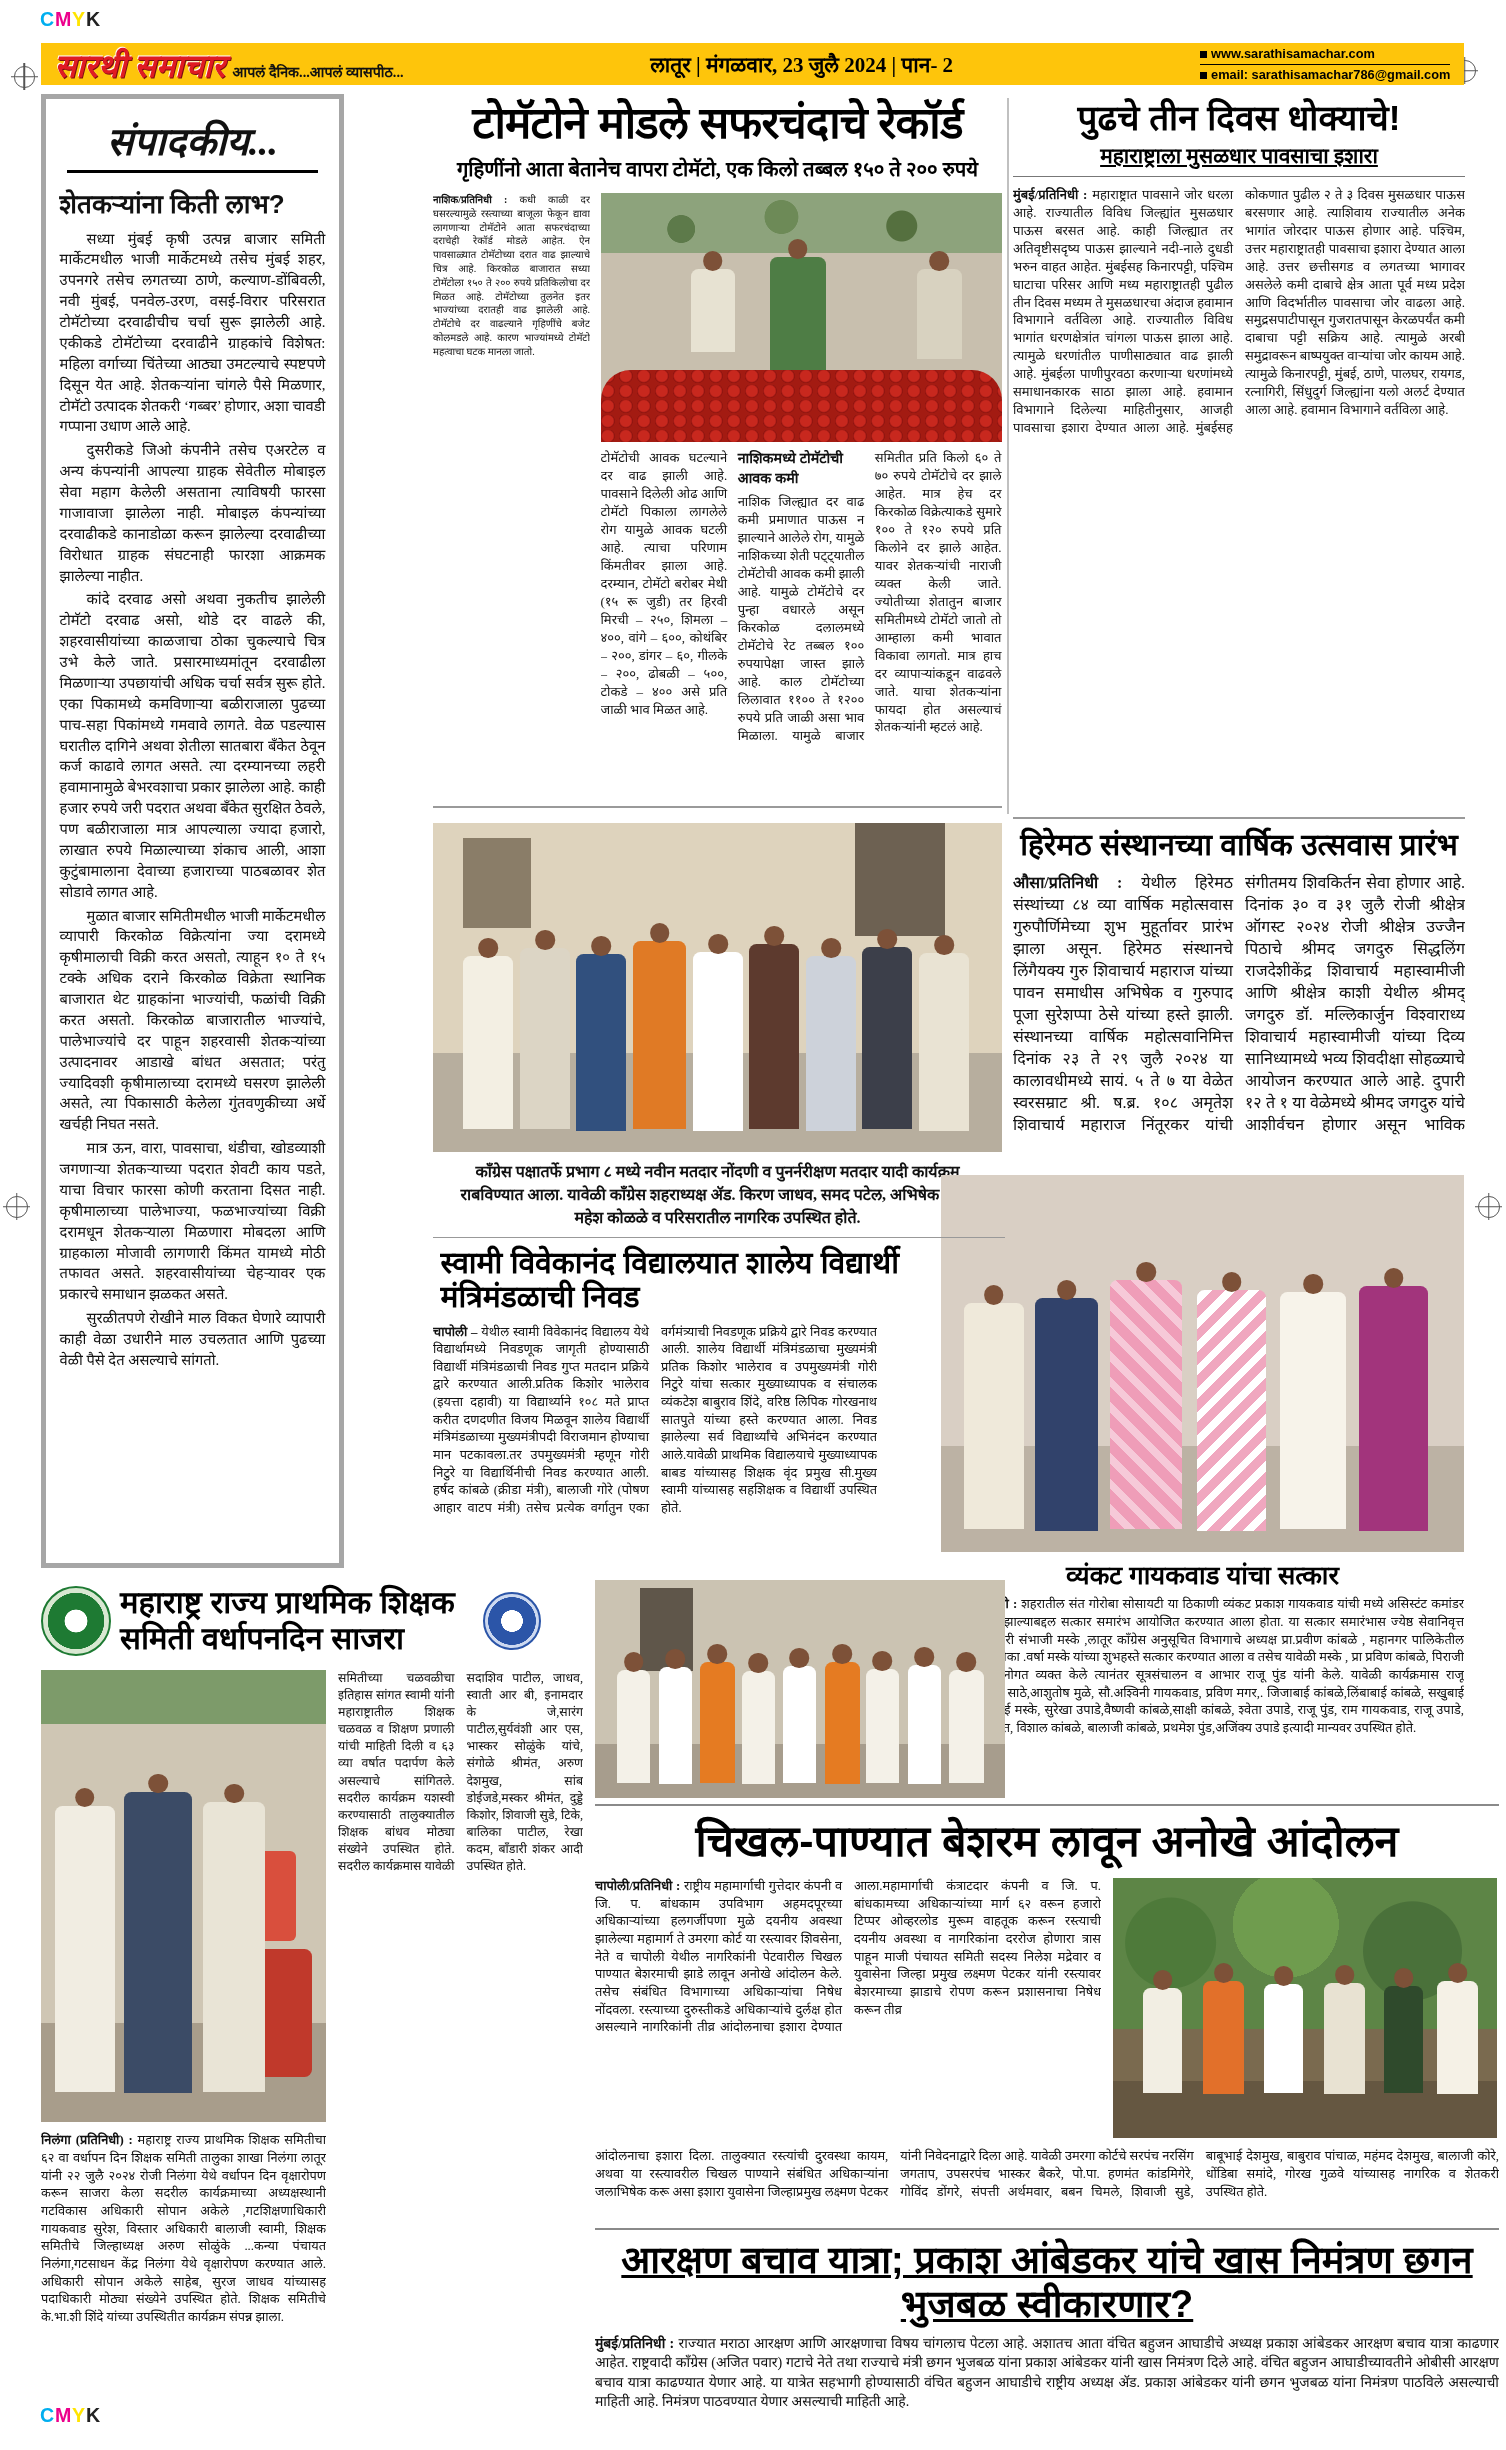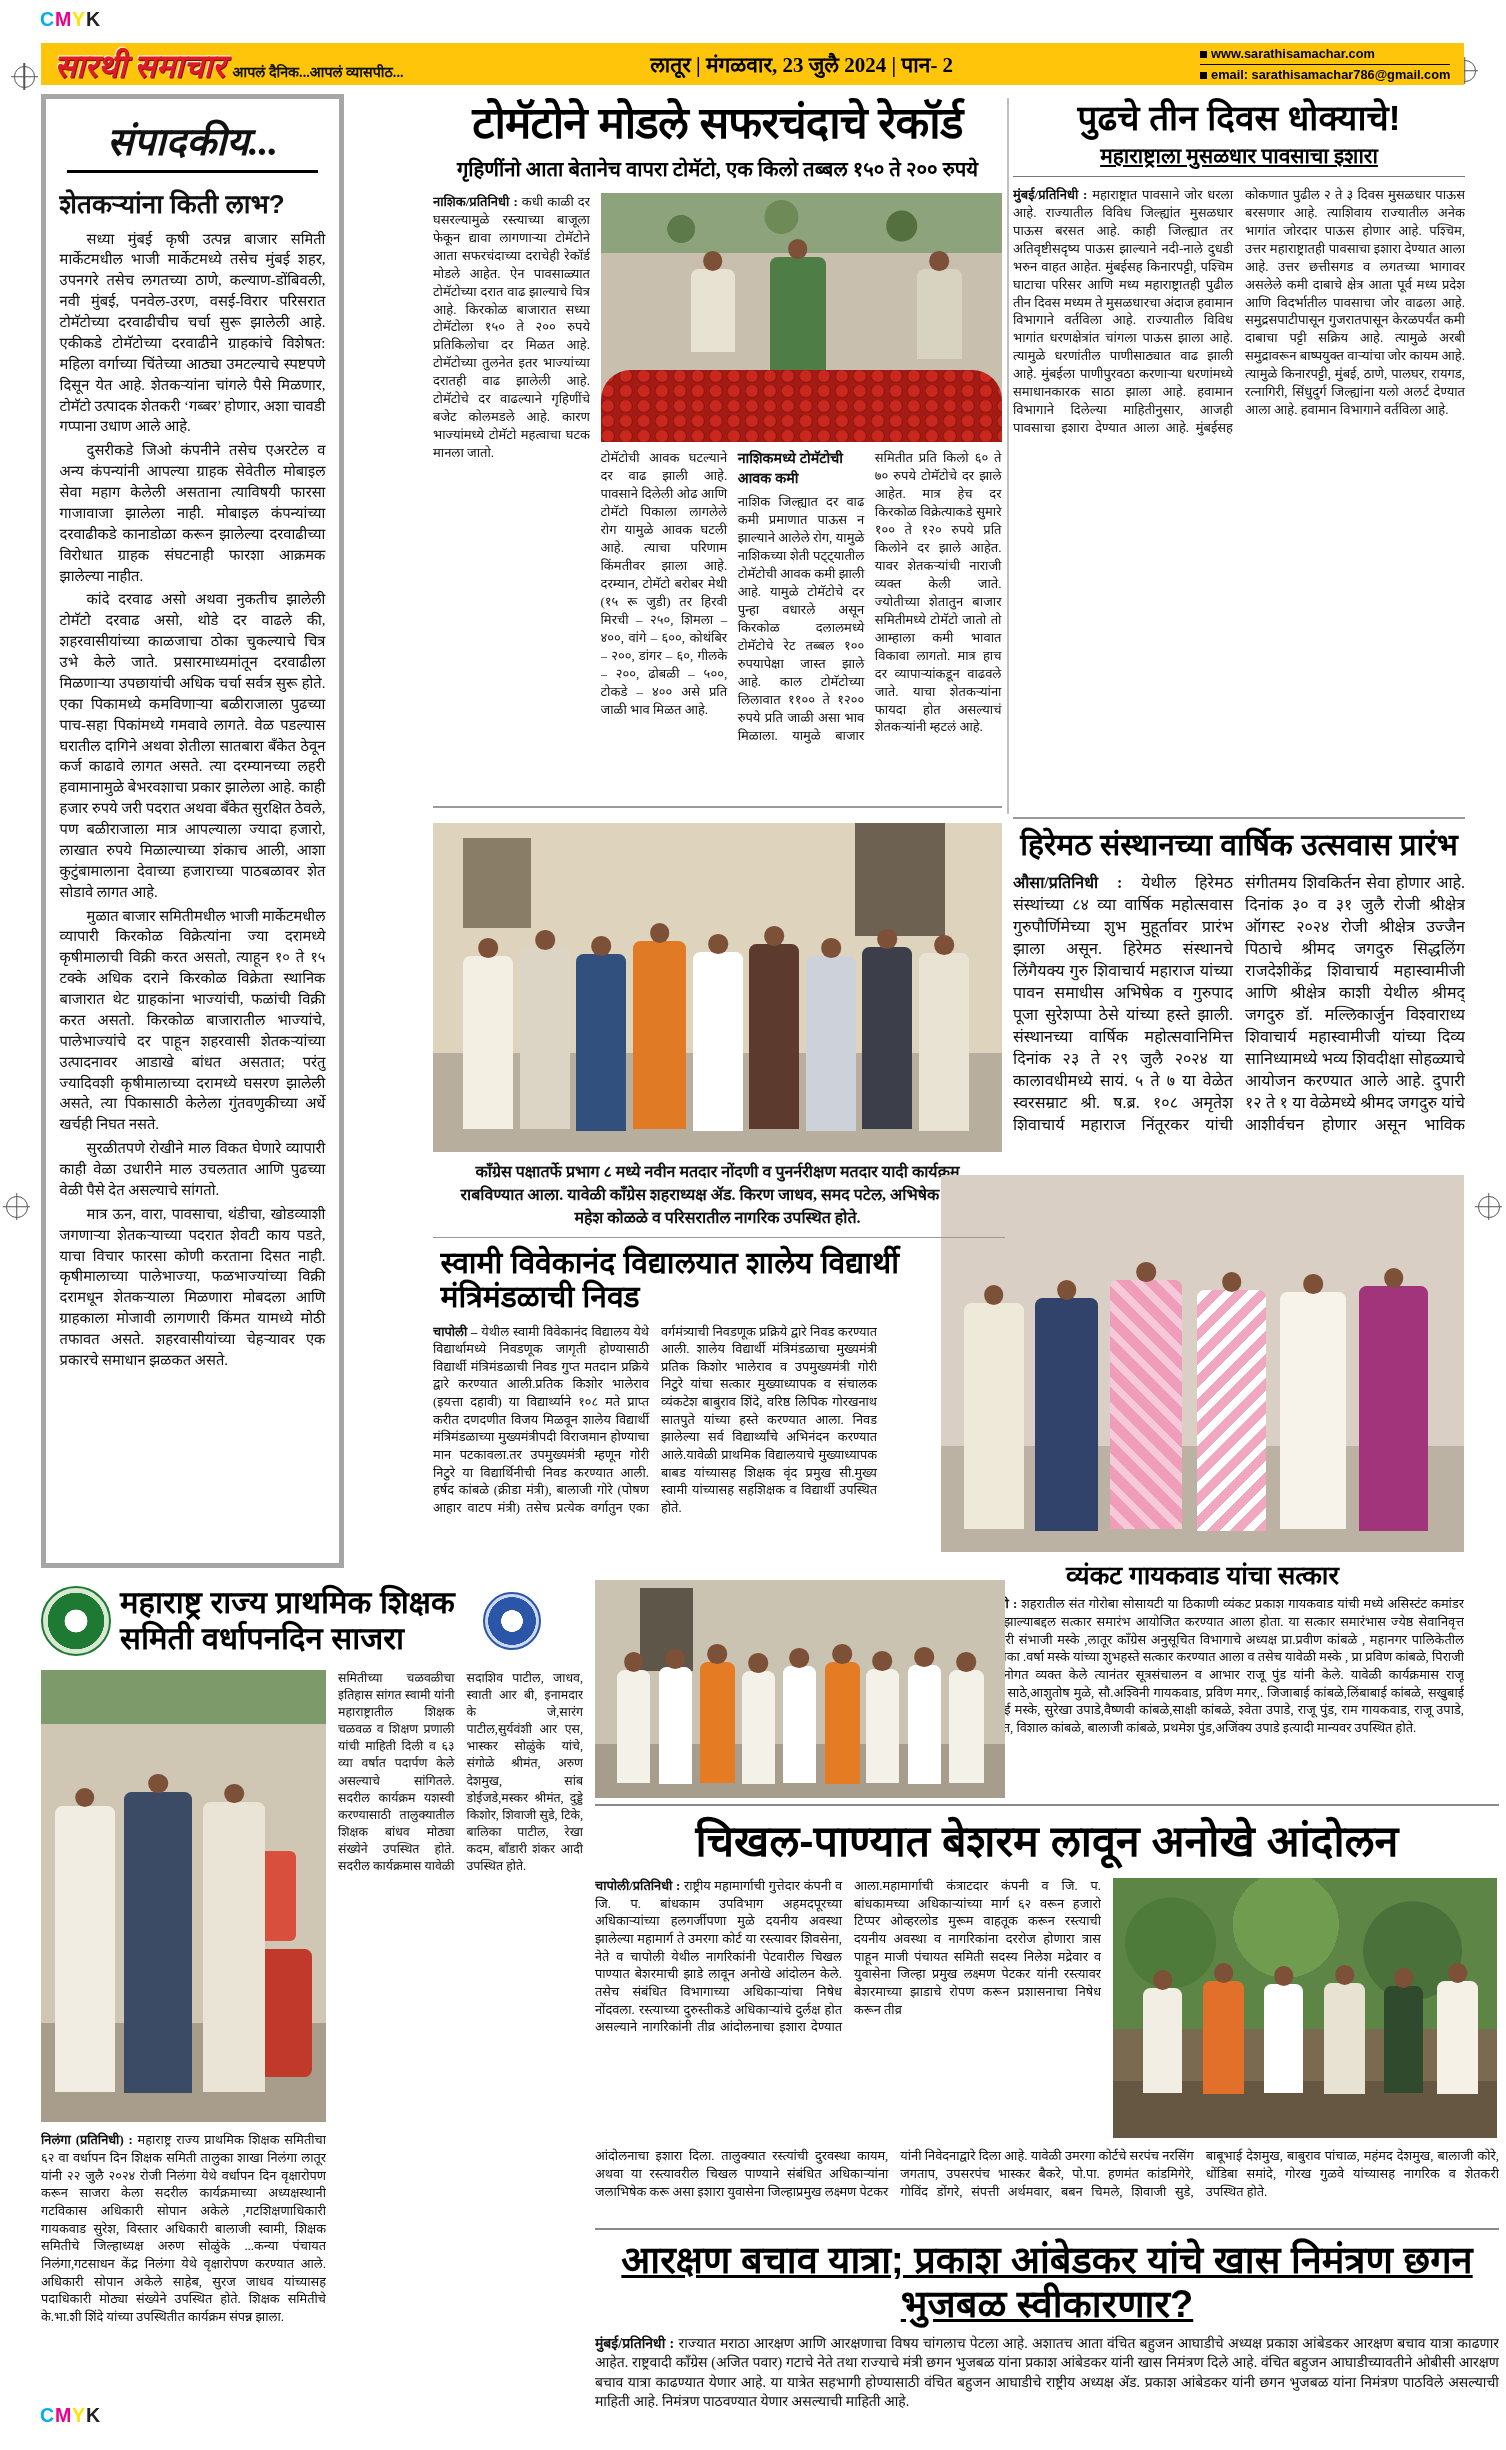--- a/index.html
+++ b/index.html
@@ -68,29 +68,29 @@
     </div>
   </div>
 
   <div id="editorial" class="abs" style="left:41px;top:94px;width:303px;height:1474px;">
     <div id="edit-script">संपादकीय...</div>
     <div id="edit-title">शेतकऱ्यांना किती लाभ?</div>
     <p>सध्या मुंबई कृषी उत्पन्न बाजार समिती मार्केटमधील भाजी मार्केटमध्ये तसेच मुंबई शहर, उपनगरे तसेच लगतच्या ठाणे, कल्याण-डोंबिवली, नवी मुंबई, पनवेल-उरण, वसई-विरार परिसरात टोमॅटोच्या दरवाढीचीच चर्चा सुरू झालेली आहे. एकीकडे टोमॅटोच्या दरवाढीने ग्राहकांचे विशेषत: महिला वर्गाच्या चिंतेच्या आठ्या उमटल्याचे स्पष्टपणे दिसून येत आहे. शेतकऱ्यांना चांगले पैसे मिळणार, टोमॅटो उत्पादक शेतकरी ‘गब्बर’ होणार, अशा चावडी गप्पाना उधाण आले आहे.</p>
     <p>दुसरीकडे जिओ कंपनीने तसेच एअरटेल व अन्य कंपन्यांनी आपल्या ग्राहक सेवेतील मोबाइल सेवा महाग केलेली असताना त्याविषयी फारसा गाजावाजा झालेला नाही. मोबाइल कंपन्यांच्या दरवाढीकडे कानाडोळा करून झालेल्या दरवाढीच्या विरोधात ग्राहक संघटनाही फारशा आक्रमक झालेल्या नाहीत.</p>
     <p>कांदे दरवाढ असो अथवा नुकतीच झालेली टोमॅटो दरवाढ असो, थोडे दर वाढले की, शहरवासीयांच्या काळजाचा ठोका चुकल्याचे चित्र उभे केले जाते. प्रसारमाध्यमांतून दरवाढीला मिळणाऱ्या उपछायांची अधिक चर्चा सर्वत्र सुरू होते. एका पिकामध्ये कमविणाऱ्या बळीराजाला पुढच्या पाच-सहा पिकांमध्ये गमवावे लागते. वेळ पडल्यास घरातील दागिने अथवा शेतीला सातबारा बँकेत ठेवून कर्ज काढावे लागत असते. त्या दरम्यानच्या लहरी हवामानामुळे बेभरवशाचा प्रकार झालेला आहे. काही हजार रुपये जरी पदरात अथवा बँकेत सुरक्षित ठेवले, पण बळीराजाला मात्र आपल्याला ज्यादा हजारो, लाखात रुपये मिळाल्याच्या शंकाच आली, आशा कुटुंबामालाना देवाच्या हजाराच्या पाठबळावर शेत सोडावे लागत आहे.</p>
     <p>मुळात बाजार समितीमधील भाजी मार्केटमधील व्यापारी किरकोळ विक्रेत्यांना ज्या दरामध्ये कृषीमालाची विक्री करत असतो, त्याहून १० ते १५ टक्के अधिक दराने किरकोळ विक्रेता स्थानिक बाजारात थेट ग्राहकांना भाज्यांची, फळांची विक्री करत असतो. किरकोळ बाजारातील भाज्यांचे, पालेभाज्यांचे दर पाहून शहरवासी शेतकऱ्यांच्या उत्पादनावर आडाखे बांधत असतात; परंतु ज्यादिवशी कृषीमालाच्या दरामध्ये घसरण झालेली असते, त्या पिकासाठी केलेला गुंतवणुकीच्या अर्धे खर्चही निघत नसते.</p>
+    <p>मात्र ऊन, वारा, पावसाचा, थंडीचा, खोडव्याशी जगणाऱ्या शेतकऱ्याच्या पदरात शेवटी काय पडते, याचा विचार फारसा कोणी करताना दिसत नाही. कृषीमालाच्या पालेभाज्या, फळभाज्यांच्या विक्री दरामधून शेतकऱ्याला मिळणारा मोबदला आणि ग्राहकाला मोजावी लागणारी किंमत यामध्ये मोठी तफावत असते. शहरवासीयांच्या चेहऱ्यावर एक प्रकारचे समाधान झळकत असते.</p>
     <p>सुरळीतपणे रोखीने माल विकत घेणारे व्यापारी काही वेळा उधारीने माल उचलतात आणि पुढच्या वेळी पैसे देत असल्याचे सांगतो.</p>
-    <p>मात्र ऊन, वारा, पावसाचा, थंडीचा, खोडव्याशी जगणाऱ्या शेतकऱ्याच्या पदरात शेवटी काय पडते, याचा विचार फारसा कोणी करताना दिसत नाही. कृषीमालाच्या पालेभाज्या, फळभाज्यांच्या विक्री दरामधून शेतकऱ्याला मिळणारा मोबदला आणि ग्राहकाला मोजावी लागणारी किंमत यामध्ये मोठी तफावत असते. शहरवासीयांच्या चेहऱ्यावर एक प्रकारचे समाधान झळकत असते.</p>
   </div>
 
   <div class="abs" style="left:433px;top:98px;width:569px;">
     <div class="headline" style="font-size:44px;letter-spacing:-0.8px;">टोमॅटोने मोडले सफरचंदाचे रेकॉर्ड</div>
     <div class="headline" style="font-size:20.3px;margin-top:9px;font-family:'Liberation Serif',serif;">गृहिणींनो आता बेतानेच वापरा टोमॅटो, एक किलो तब्बल १५० ते २०० रुपये</div>
     <div style="display:flex;gap:10.5px;margin-top:12px;">
-      <div class="body-text" style="width:157px;height:648px;font-size:13px;">
+      <div class="body-text" style="width:157px;height:648px;font-size:10px;">
         <span class="byline">नाशिक/प्रतिनिधी :</span><span> कधी काळी दर घसरल्यामुळे रस्त्याच्या बाजूला फेकून द्यावा लागणाऱ्या टोमॅटोने आता सफरचंदाच्या दराचेही रेकॉर्ड मोडले आहेत. ऐन पावसाळ्यात टोमॅटोच्या दरात वाढ झाल्याचे चित्र आहे. किरकोळ बाजारात सध्या टोमॅटोला १५० ते २०० रुपये प्रतिकिलोचा दर मिळत आहे. टोमॅटोच्या तुलनेत इतर भाज्यांच्या दरातही वाढ झालेली आहे. टोमॅटोचे दर वाढल्याने गृहिणींचे बजेट कोलमडले आहे. कारण भाज्यांमध्ये टोमॅटो महत्वाचा घटक मानला जातो.</span>
       </div>
       <div style="width:401px;">
         <div class="photo" style="width:401px;height:249px;background:linear-gradient(#93a883 0%,#9db58a 22%,#cfc6b2 23%,#c4baa4 58%,#b3a астр48f 59%,#b3a48f 100%);">
           <div style="position:absolute;left:0;top:0;width:100%;height:24%;background:radial-gradient(circle at 20% 60%, #5d7a4a 0 13.6px, transparent 14.3px),radial-gradient(circle at 45% 40%, #6d8a57 0 16.6px, transparent 17.3px),radial-gradient(circle at 75% 55%, #55703f 0 15px, transparent 16px),#8da37c;"></div>
           <span class="person" style="left:169px;bottom:72px;width:56px;height:113px;background:#4e7d45;"></span>
           <span class="person" style="left:90px;bottom:90px;width:44px;height:83px;background:#e7e2d2;"></span>
           <span class="person" style="left:316px;bottom:83px;width:45px;height:90px;background:#d8d2c0;"></span>
           <div style="position:absolute;left:0;bottom:0;width:100%;height:72px;border-radius:30px 30px 0 0;background-image:radial-gradient(circle at 6.8px 6px,#c8281e 5.3px,#8f1410 6.8px,transparent 7.5px);background-size:18px 15px;background-color:#a31b12;"></div>
         </div>

